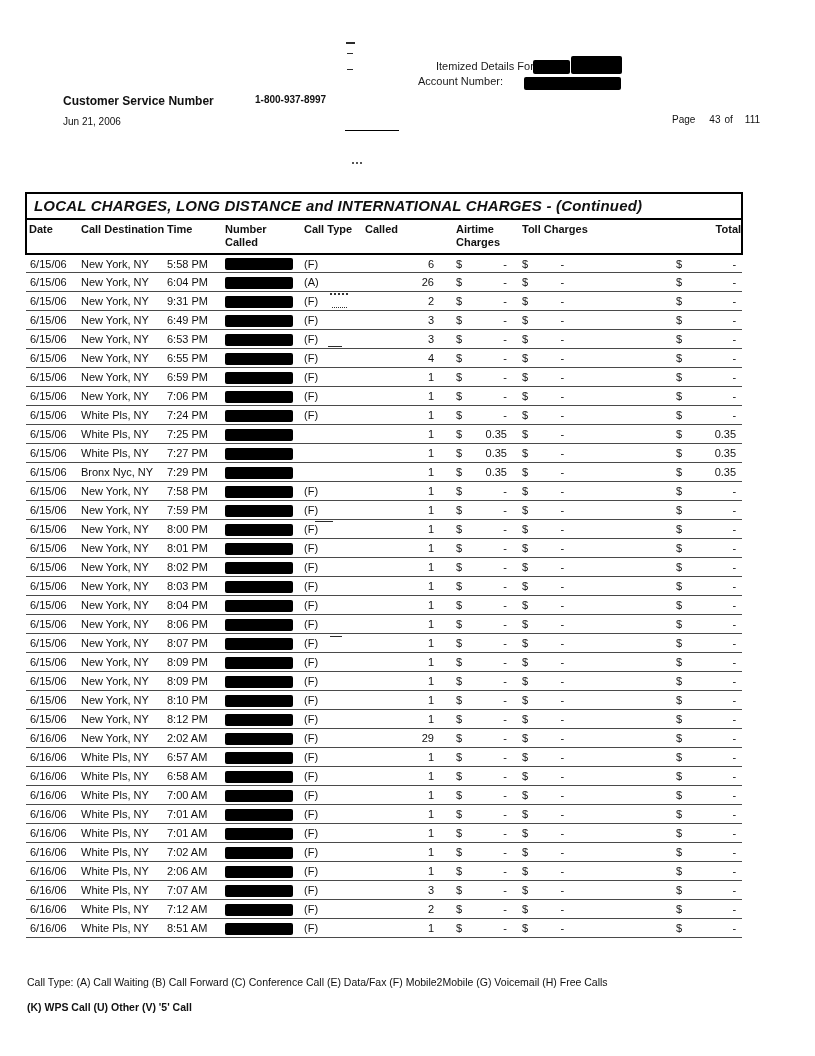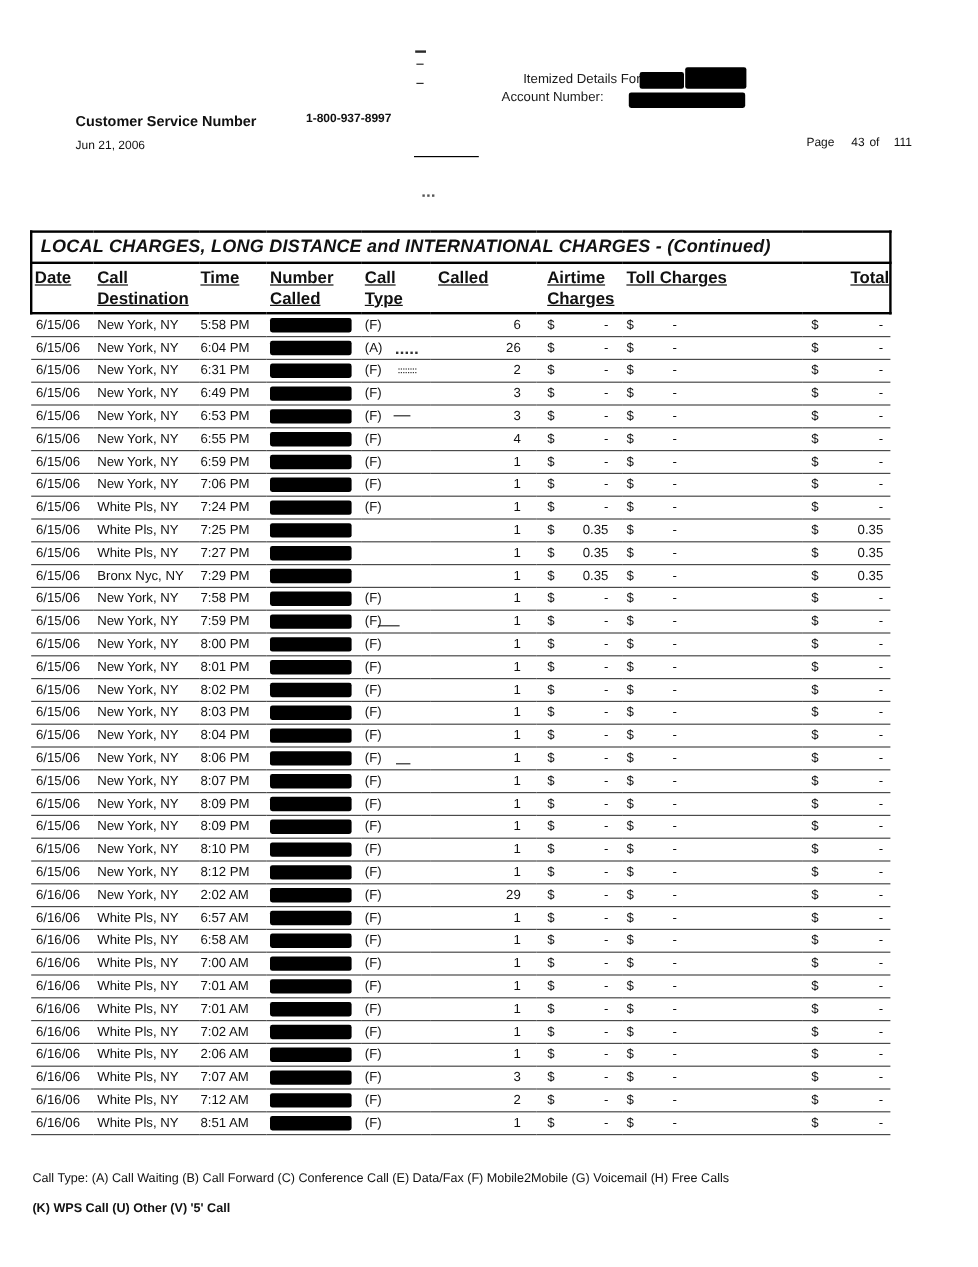--- a/index.html
+++ b/index.html
@@ -58,29 +58,28 @@
   .title-row th {
     border: 2px solid #000;
     text-align: left;
     font-style: italic;
     font-weight: bold;
     font-size: 15px;
     padding: 3px 6px 4px 7px;
     letter-spacing: 0.2px;
   }
   .cols-row th {
-    font-size: 14px;
+    font-size: 11px;
     font-weight: bold;
     text-align: left;
     vertical-align: top;
     padding-top: 3px;
     padding-bottom: 4px;
     line-height: 1.18;
     border-bottom: 2px solid #000;
-    text-decoration: underline;
   }
   .cols-row th:first-child { border-left: 2px solid #000; }
   .cols-row th:last-child  { border-right: 2px solid #000; }
 
   .cols-row .h-date { padding-left: 2px; }
   .cols-row .h-dest { padding-left: 3px; }
   .cols-row .h-time { padding-left: 1px; }
   .cols-row .h-num  { padding-left: 3px; }
   .cols-row .h-type { padding-left: 3px; }
   .cols-row .h-min  { padding-left: 6px; }
@@ -230,21 +229,21 @@
           <td class="c-tot">
             <span class="money m-tot">
               <span class="cur">$</span>
               <span class="val">-</span>
             </span>
           </td>
         </tr>
         <tr>
           <td class="c-date">6/15/06</td>
           <td class="c-dest">New York, NY</td>
-          <td class="c-time">6:31 PM</td>
+          <td class="c-time">9:31 PM</td>
           <td class="c-num"><span class="redact"></span></td>
           <td class="c-type">(F)</td>
           <td class="c-min">2</td>
           <td class="c-air">
             <span class="money m-air">
               <span class="cur">$</span>
               <span class="val">-</span>
             </span>
           </td>
           <td class="c-toll">

